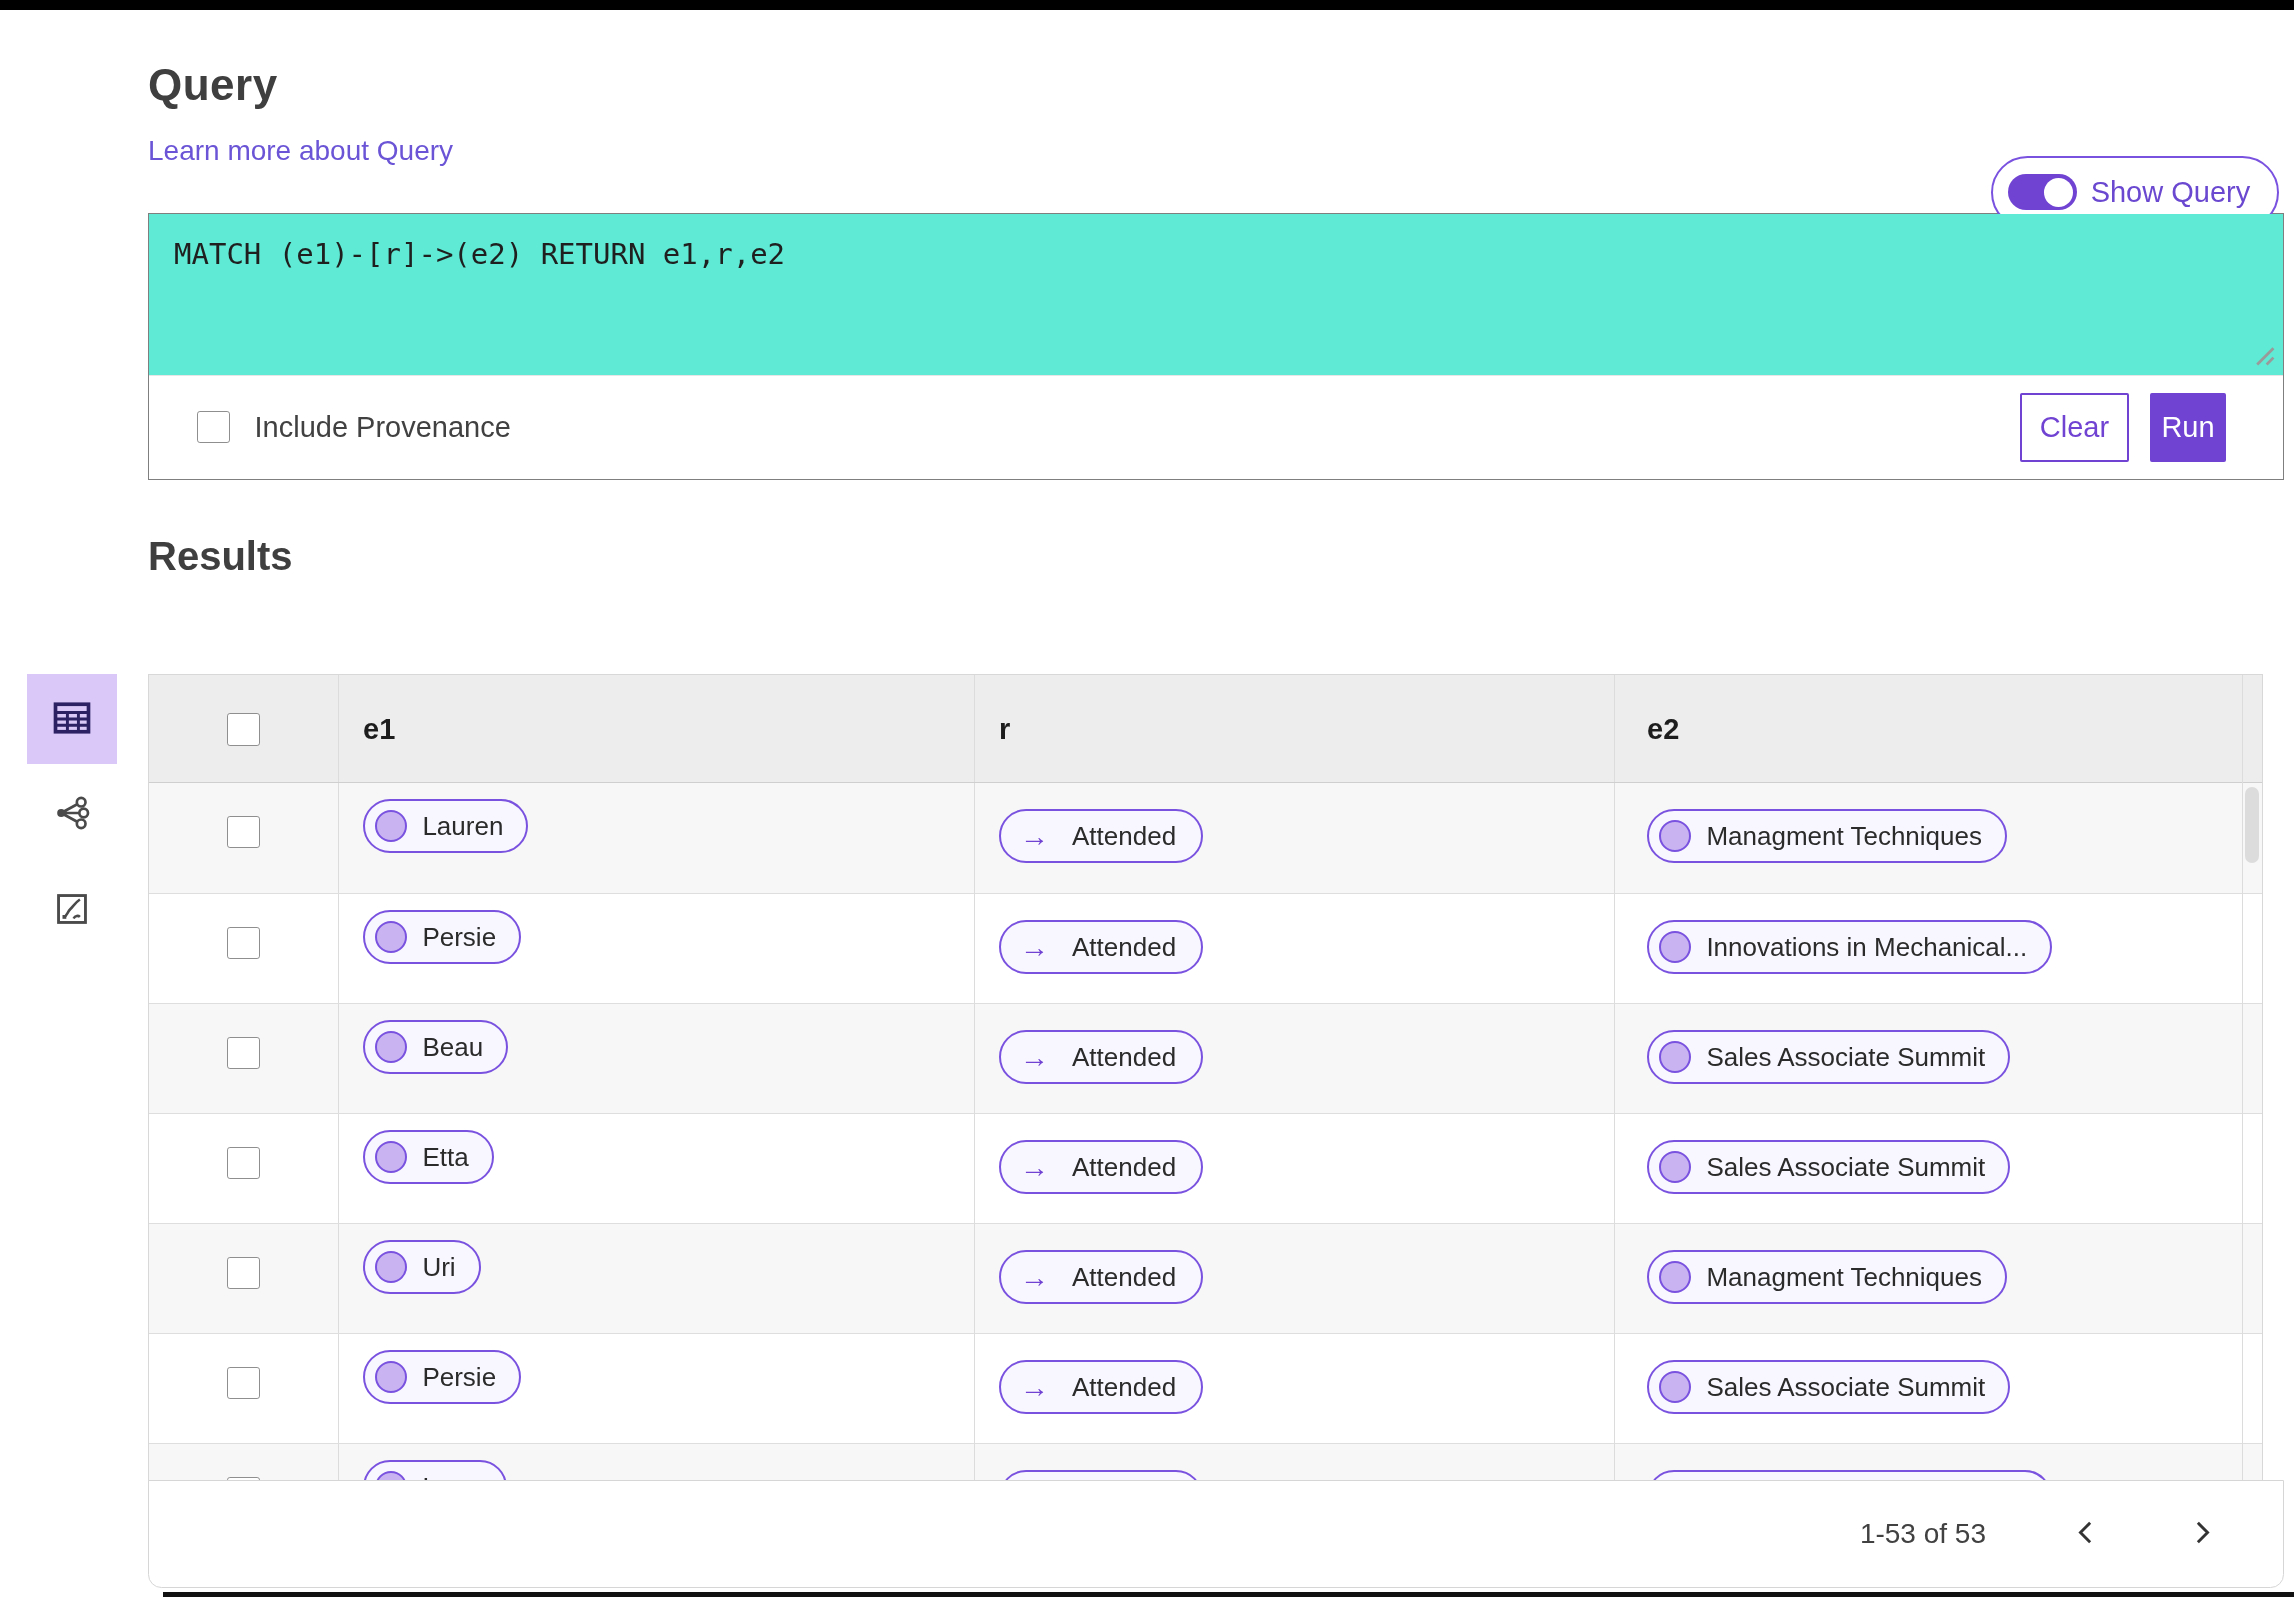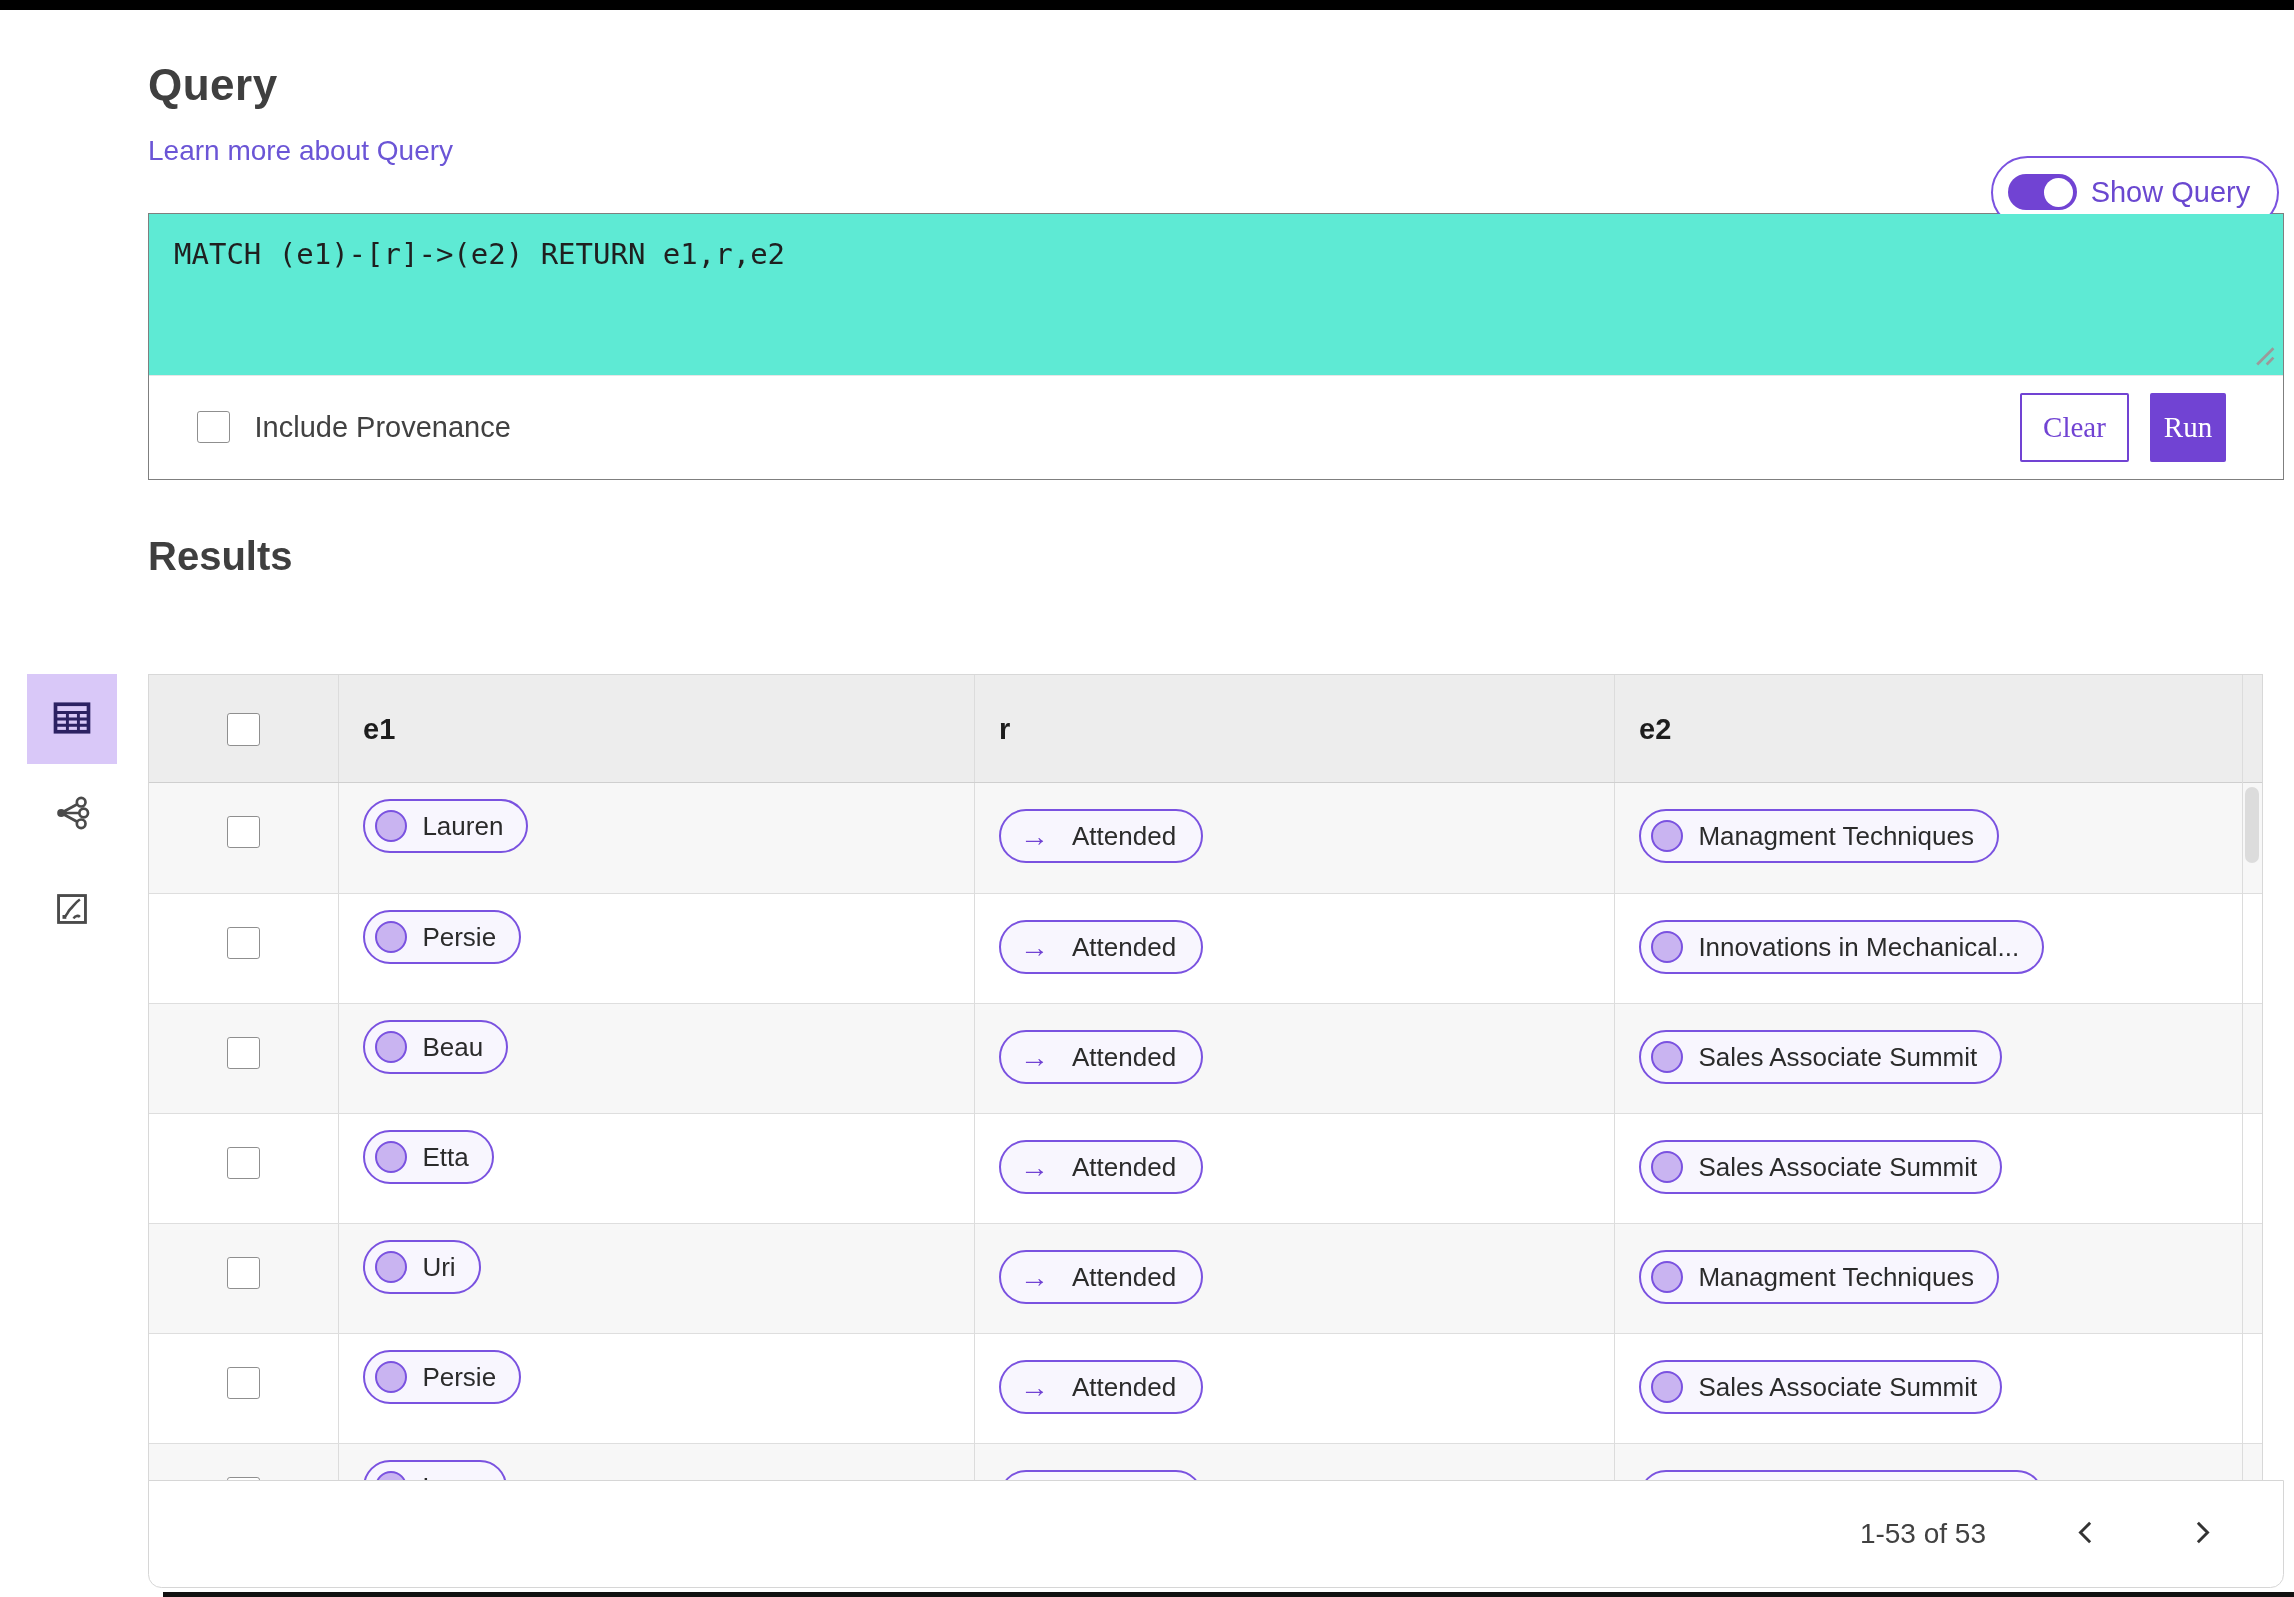--- a/index.html
+++ b/index.html
@@ -22,21 +22,21 @@
   
   .query-panel{margin-top:46px;border:1.9px solid #7f7f7f;background:#fff;}
   .query-text{display:block;width:100%;height:161px;box-sizing:border-box;border:none;outline:none;resize:none;
     font-family:"DejaVu Sans Mono",monospace;font-size:29px;color:#1f1f1f;padding:23px 25px;background:#5eead4;}
   .query-text-wrap{position:relative;border-bottom:1.9px solid #e6e6e6;}
   .resize-handle{position:absolute;right:5.7px;bottom:5.7px;width:32.5px;height:32.5px;cursor:nwse-resize;}
   .query-footer{height:103px;display:flex;align-items:center;padding:0 57px 0 48px;}
   .cb{appearance:none;-webkit-appearance:none;width:32.5px;height:32.5px;border:1.9px solid #8f8f8f;border-radius:2.9px;background:#fff;margin:0;cursor:pointer;flex:0 0 auto;}
   .prov-label{font-size:29px;color:#414141;margin-left:25px;}
   .spacer{flex:1;}
-  .btn{font-family:Liberation Serif, serif;font-size:29px;height:69px;cursor:pointer;border-radius:1.9px;}
+  .btn{font-family:Liberation Sans, sans-serif;font-size:29px;height:69px;cursor:pointer;border-radius:1.9px;}
   .btn-clear{width:109px;background:#fff;border:2.9px solid #7143d3;color:#7143d3;margin-right:21px;}
   .btn-run{width:76px;background:#7143d3;border:none;color:#fff;}
 
   
   .results-heading{font-size:40px;font-weight:700;color:#3f3f3f;margin:54px 0 0 0;}
 
   .view-sidebar{position:absolute;left:27px;top:674px;width:90px;}
   .view-btn{width:90px;height:90px;display:flex;align-items:center;justify-content:center;background:transparent;border:none;cursor:pointer;padding:0;}
   .view-btn.selected{background:#d9c8f8;}
   .view-btn + .view-btn{margin-top:5.7px;}
@@ -44,21 +44,21 @@
   .table{position:absolute;left:148px;top:674px;width:2115px;border:1.9px solid #d8d8d8;box-sizing:border-box;background:#fff;}
   .thead{display:flex;height:108px;background:#ededed;border-bottom:1.9px solid #cfcfcf;box-sizing:border-box;}
   .trow{display:flex;height:110px;background:#fff;border-top:1.9px solid #dedede;box-sizing:border-box;}
   .trow:first-child{border-top:none;}
   .trow.alt{background:#f7f7f7;}
   .cell{box-sizing:border-box;}
   .c-check{width:189px;display:flex;justify-content:center;align-items:flex-start;padding-top:32.5px;}
   .thead .c-check{padding-top:38px;}
   .c-e1{width:636px;border-left:1.9px solid #dcdcdc;padding:16px 0 0 24px;}
   .c-r{width:640px;border-left:1.9px solid #dcdcdc;padding:26px 0 0 24px;}
-  .c-e2{flex:1;border-left:1.9px solid #dcdcdc;padding:26px 0 0 24px;}
+  .c-e2{flex:1;border-left:1.9px solid #dcdcdc;padding:26px 0 0 32px;}
   .c-scroll{width:20px;border-left:1.9px solid #dcdcdc;position:relative;}
   .thead .cell{padding-top:38px;}
   .th-label{font-size:29px;font-weight:700;color:#1d1d1d;}
   .scroll-lane{position:absolute;top:0;right:0;bottom:0;width:20px;border-left:1.9px solid #dcdcdc;box-sizing:border-box;}
   .scroll-thumb{position:absolute;top:112px;left:1.9px;width:14.3px;height:76px;background:#dcdcdc;border-radius:7.6px;cursor:grab;}
 
   .pill{display:inline-flex;align-items:center;height:54px;border:2.9px solid #7a52e0;border-radius:29px;background:#f8f6fe;padding:0 23px 0 9.6px;cursor:pointer;max-width:96%;box-sizing:border-box;}
   .pill .dot{width:32.5px;height:32.5px;border-radius:50%;background:#c9b4f1;border:2.9px solid #7a52e0;box-sizing:border-box;flex:0 0 auto;}
   .pill .plabel{font-size:26px;color:#2b2b2b;margin-left:15.3px;white-space:nowrap;overflow:hidden;text-overflow:ellipsis;}
   .pill.rel{padding:0 25px 0 19px;}

